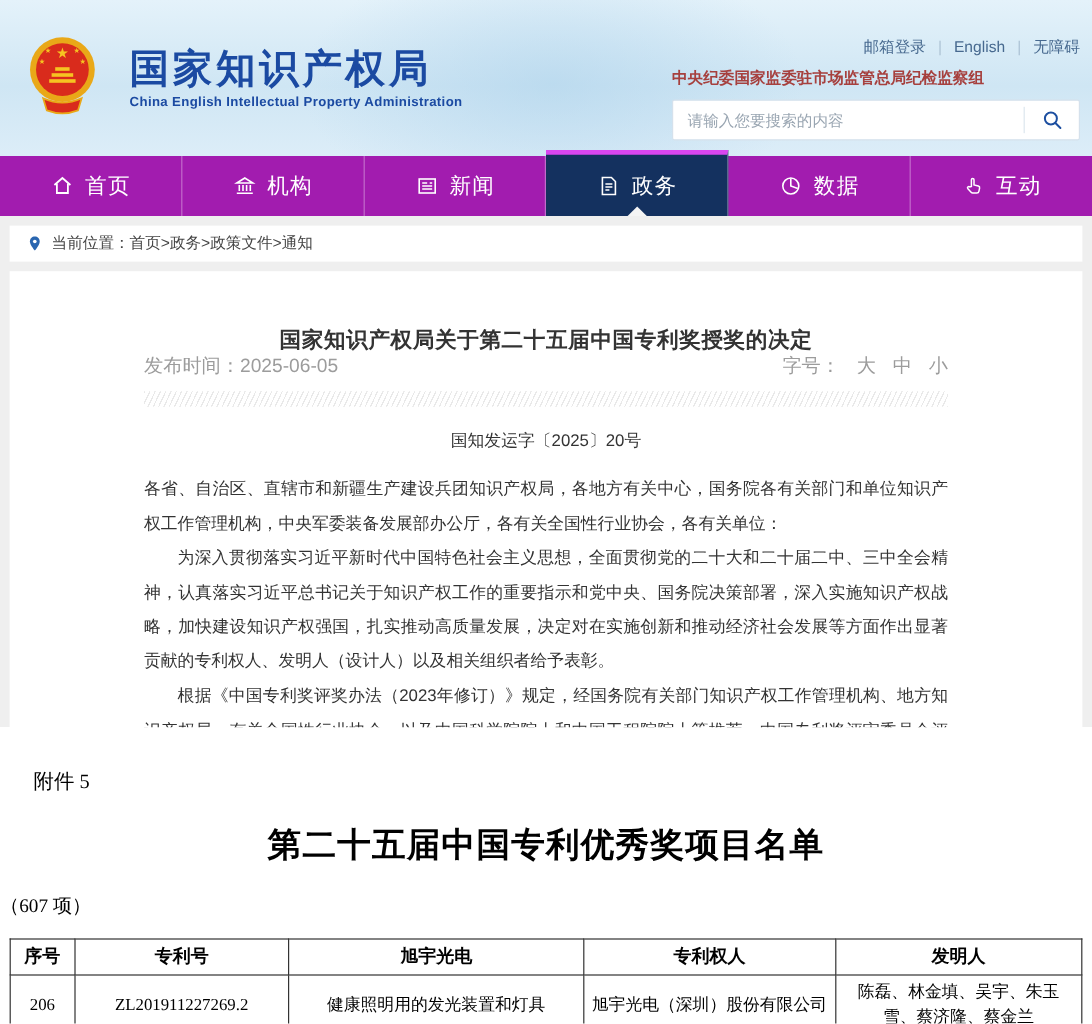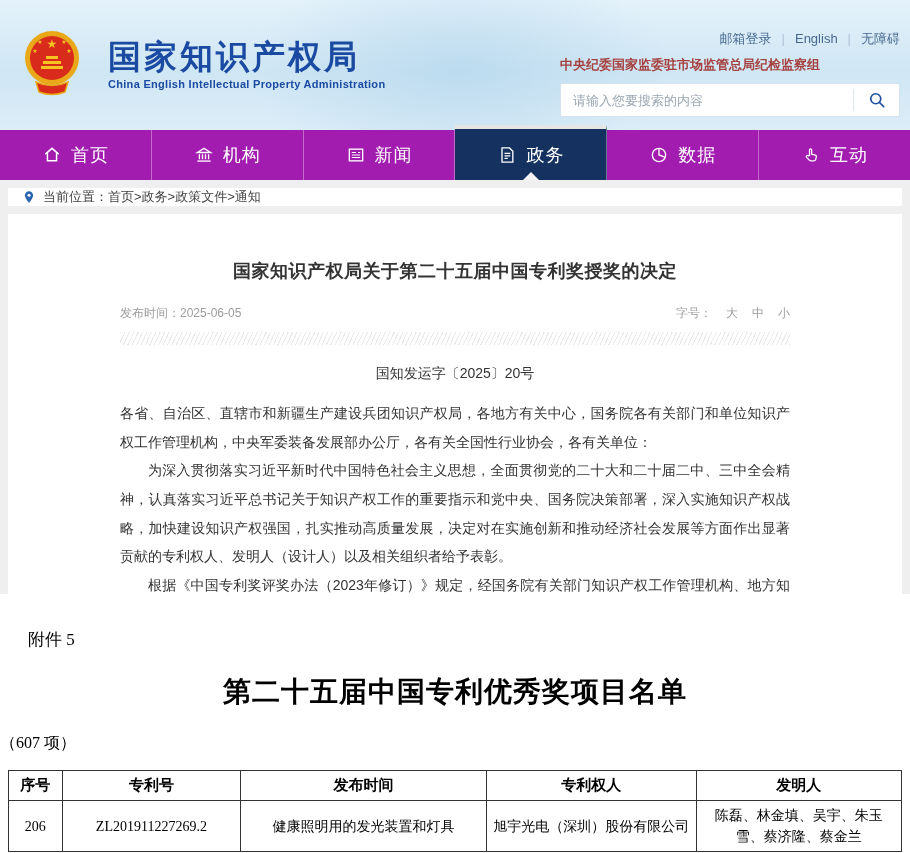--- a/index.html
+++ b/index.html
@@ -49,41 +49,41 @@
   .nav { height:50px; background:#a21caf; display:flex; position:relative; }
   .nav-item {
     flex:1; height:50px; display:flex; align-items:center; justify-content:center;
     color:#fff; font-size:18px; letter-spacing:1px; cursor:pointer; position:relative;
     border-right:1px solid rgba(255,255,255,.35);
   }
   .nav-item:last-child { border-right:none; }
   .nav-item .ico { width:20px; height:20px; margin-right:9px; display:inline-flex; }
   .nav-item .ico svg { width:20px; height:20px; }
   .nav-item.active {
-    background:#14315f; height:55px; margin-top:-5px; border-top:4px solid #e5e5e5;
+    background:#14315f; height:55px; margin-top:-5px; border-top:4px solid #d946ef;
     z-index:2;
   }
   .nav-item.active::after {
     content:""; position:absolute; bottom:0; left:50%; transform:translateX(-50%);
     border-left:8px solid transparent; border-right:8px solid transparent; border-bottom:8px solid #f4f4f4;
   }
 
   
   .content-zone { background:#efefef; padding:8px 8px 0 8px; }
   .breadcrumb {
-    background:#fff; height:18px; display:flex; align-items:center; font-size:13px; color:#444;
+    background:#fff; height:30px; display:flex; align-items:center; font-size:13px; color:#444;
     padding-left:14px; margin-bottom:8px;
   }
   .breadcrumb .pin { width:14px; height:14px; margin-right:7px; display:inline-flex; }
   .breadcrumb .pin svg { width:14px; height:14px; }
   .crumb-path { cursor:pointer; }
 
   .doc-card { background:#fff; height:380px; overflow:hidden; padding:45px 112px 0 112px; }
   .doc-title { text-align:center; font-size:18px; font-weight:bold; color:#333; letter-spacing:.5px; }
-  .doc-meta { margin-top:22px; display:flex; justify-content:space-between; font-size:12px; color:#9c9c9c; }
+  .doc-meta { display:flex; justify-content:space-between; font-size:16px; color:#9c9c9c; }
   .fontsize span.opt { margin-left:14px; cursor:pointer; }
   .hatch {
     margin-top:10px; height:13px;
     background:repeating-linear-gradient(115deg,#e9e9e9 0,#e9e9e9 1px,#fff 1px,#fff 4px);
   }
   .doc-number { text-align:center; font-size:14px; color:#333; margin-top:20px; }
   .doc-body { margin-top:16px; }
   .doc-body p { font-size:14px; color:#333; line-height:2.05; text-align:justify; }
   .doc-body p.indent { text-indent:2em; }
 
@@ -243,21 +243,21 @@
       <col class="col-no">
         <col class="col-pat">
         <col class="col-name">
         <col class="col-owner">
         <col class="col-inv">
     </colgroup>
     <thead>
         <tr id="award-thead-row">
           <th>序号</th>
           <th>专利号</th>
-          <th>发布时间</th>
+          <th>旭宇光电</th>
           <th>专利权人</th>
           <th>发明人</th>
         </tr>
       </thead>
     <tbody id="award-tbody">
         <tr>
           <td>206</td>
           <td>ZL201911227269.2</td>
           <td>健康照明用的发光装置和灯具</td>
           <td>旭宇光电（深圳）股份有限公司</td>

